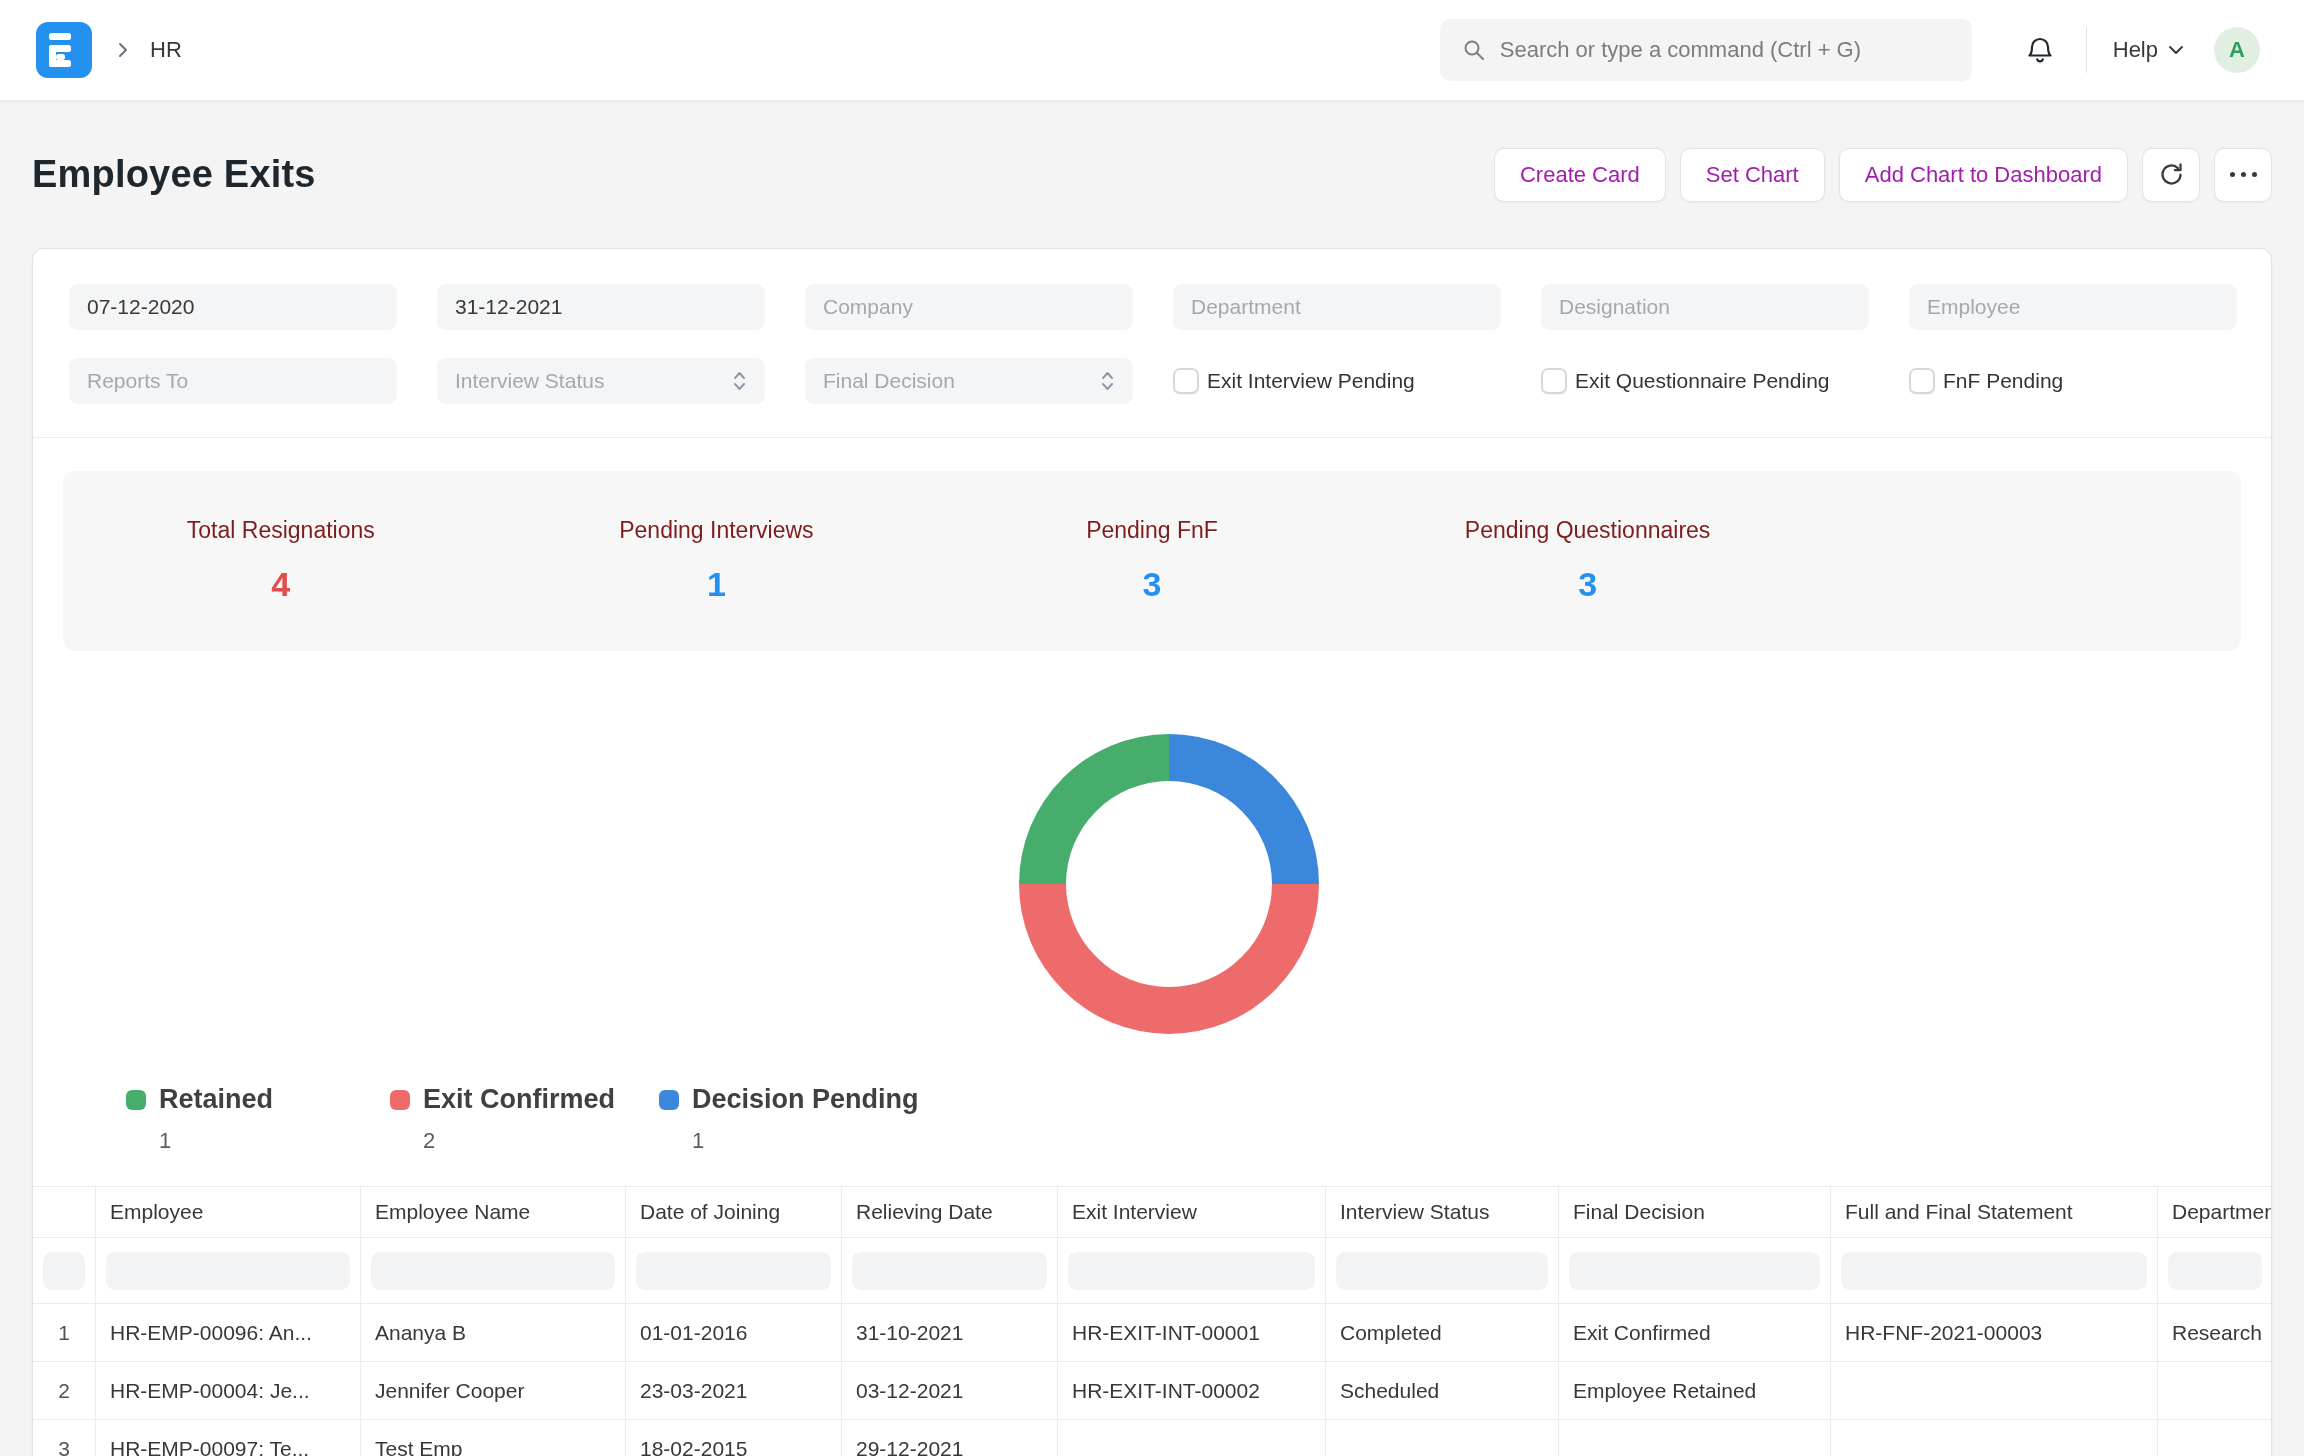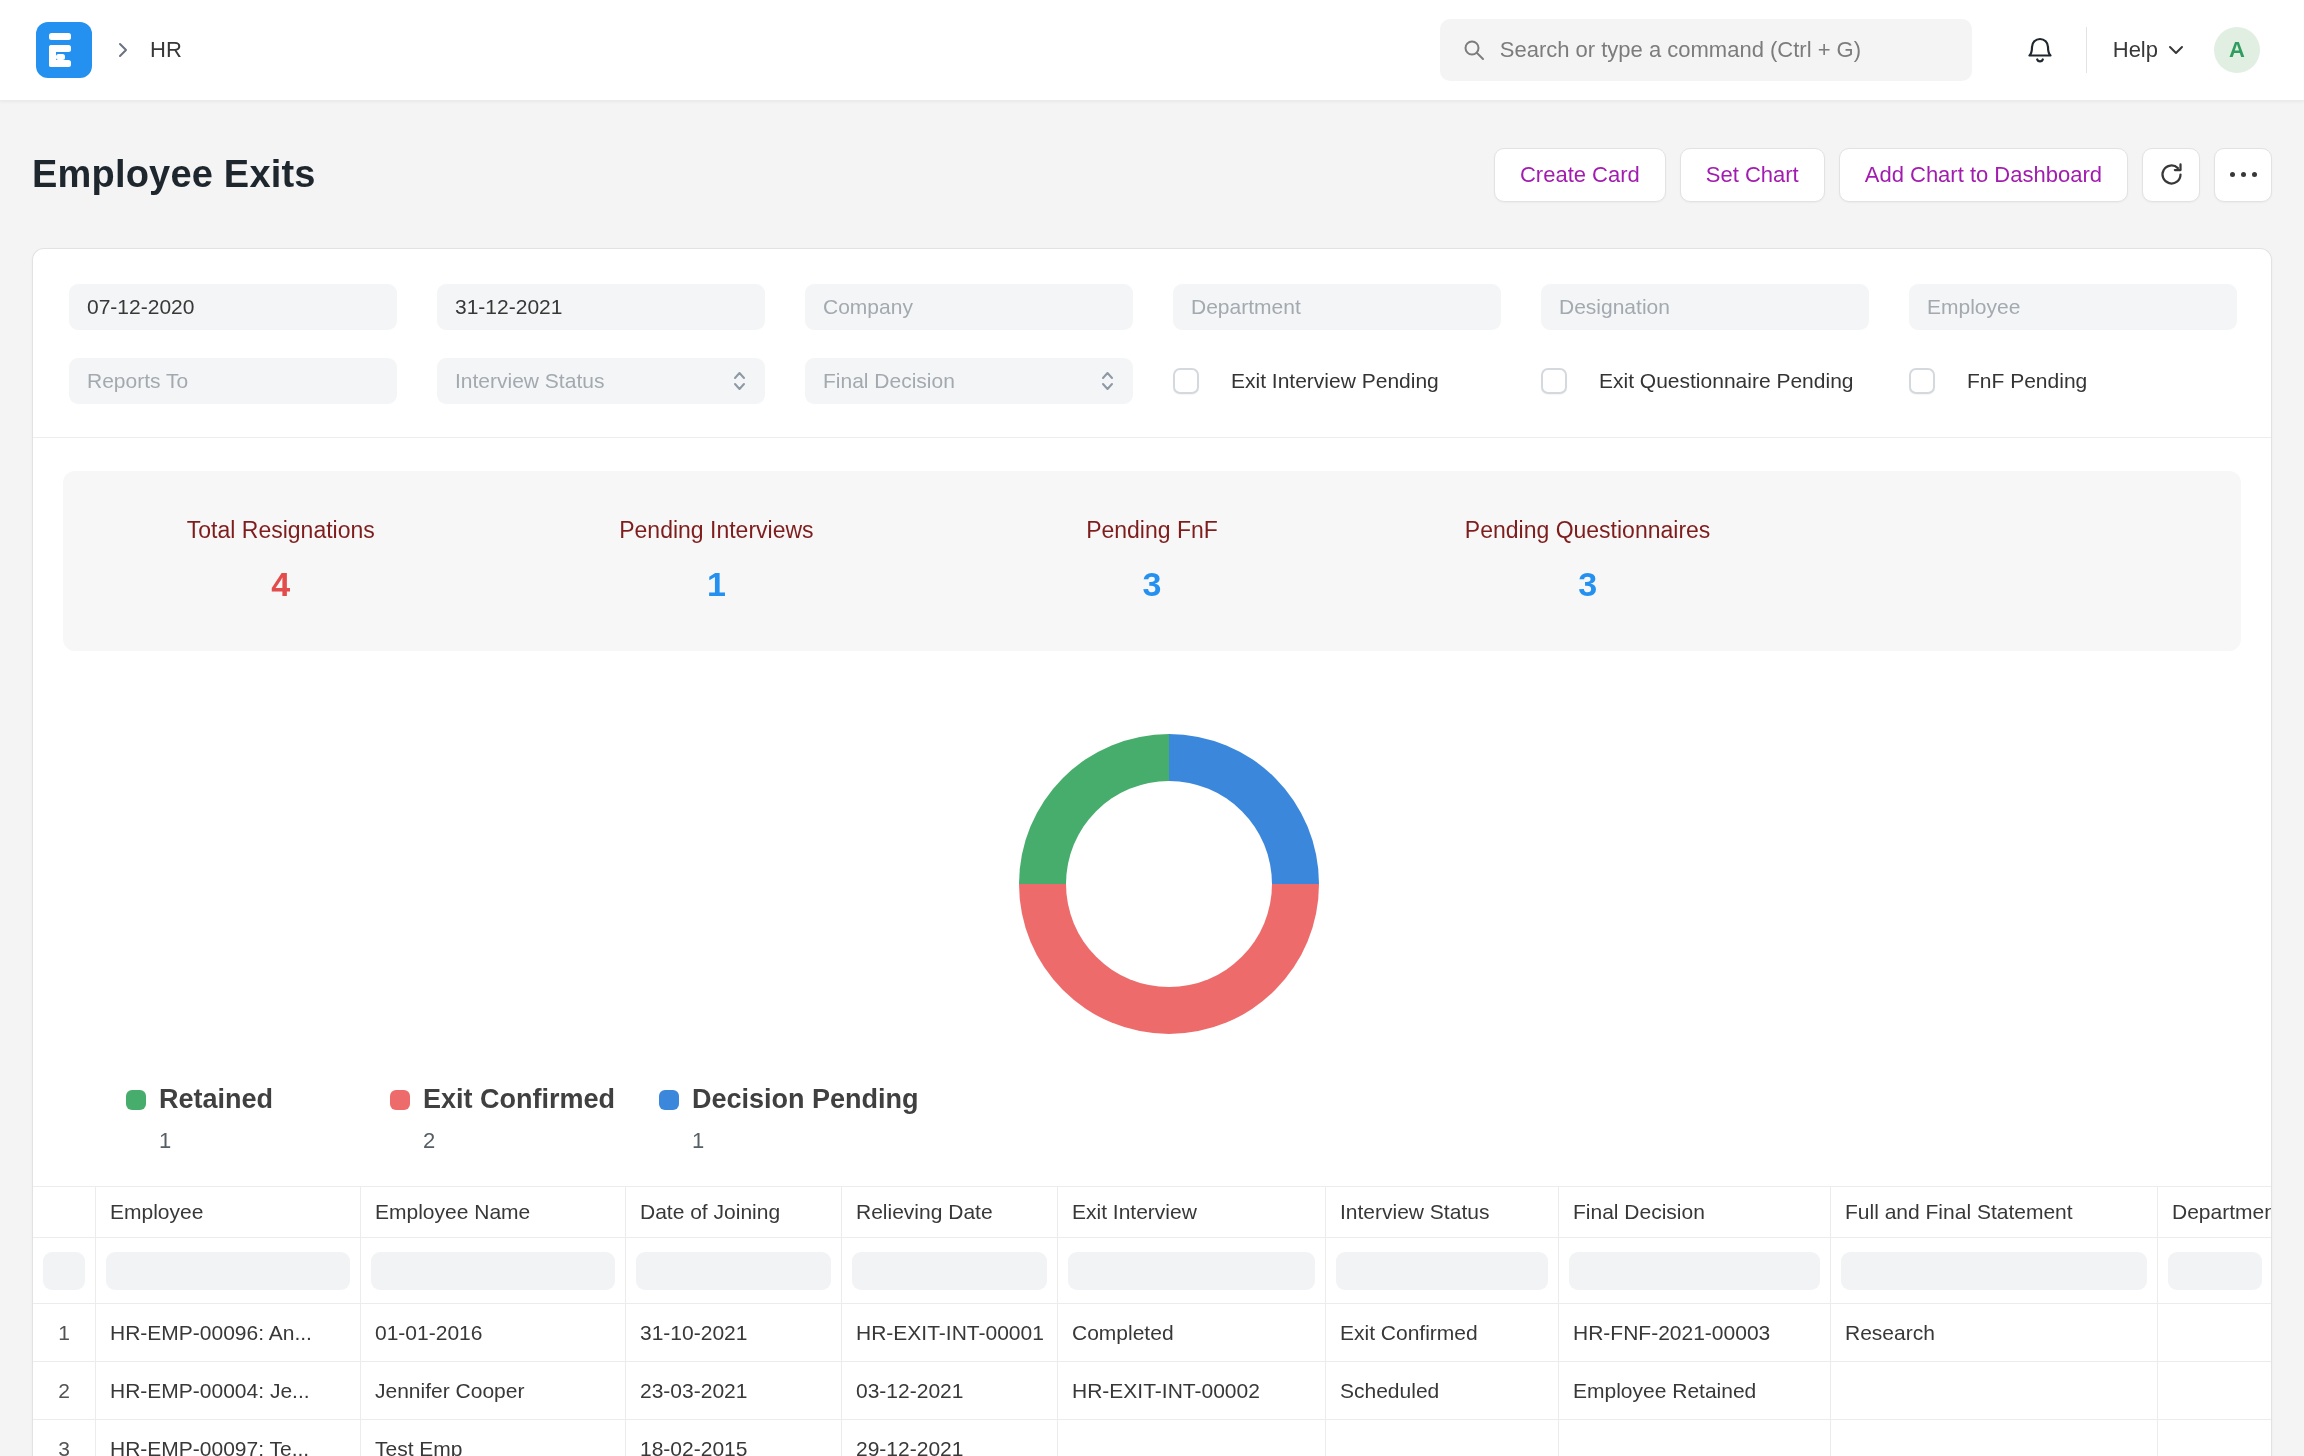--- a/index.html
+++ b/index.html
@@ -64,21 +64,21 @@
   .filters { padding:35px 36px 16px; height:189px; border-bottom:1px solid #ededed; }
   .frow { display:grid; grid-template-columns:repeat(6,328px); gap:28px 40px; }
   .frow + .frow { margin-top:28px; }
   .finput {
     height:46px; background:#f4f5f6; border-radius:9px; display:flex;
     align-items:center; padding:0 18px; cursor:text; overflow:hidden;
   }
   .finput .val { font-size:21px; color:#383838; white-space:nowrap; }
   .finput .phv { font-size:21px; color:#a3a9af; white-space:nowrap; }
   .finput.sel { justify-content:space-between; cursor:pointer; }
-  .cbwrap { display:flex; align-items:center; gap:32px; cursor:pointer; }
+  .cbwrap { display:flex; align-items:center; gap:8px; cursor:pointer; }
   .cbox {
     width:26px; height:26px; background:#fff; border:2px solid #d4d9de;
     border-radius:7px; flex:0 0 auto; box-shadow:0 1px 1px rgba(0,0,0,.04);
   }
   .cbwrap span { font-size:21px; color:#343434; white-space:nowrap; }
   
   .stats {
     margin:33px 30px 0; height:180px; background:#f7f7f8; border-radius:12px;
     display:grid; grid-template-columns:repeat(5,1fr); padding-top:46px;
   }
@@ -325,20 +325,21 @@
       <div>
           <span class="pill"></span>
         </div>
       <div>
           <span class="pill"></span>
         </div>
     </div>
     <div class="trow tdata">
       <div class="rnum">1</div>
       <div>HR-EMP-00096: An...</div>
+      <div>Ananya B</div>
       <div>01-01-2016</div>
       <div>31-10-2021</div>
       <div>HR-EXIT-INT-00001</div>
       <div>Completed</div>
       <div>Exit Confirmed</div>
       <div>HR-FNF-2021-00003</div>
       <div>Research</div>
     </div>
     <div class="trow tdata">
       <div class="rnum">2</div>

